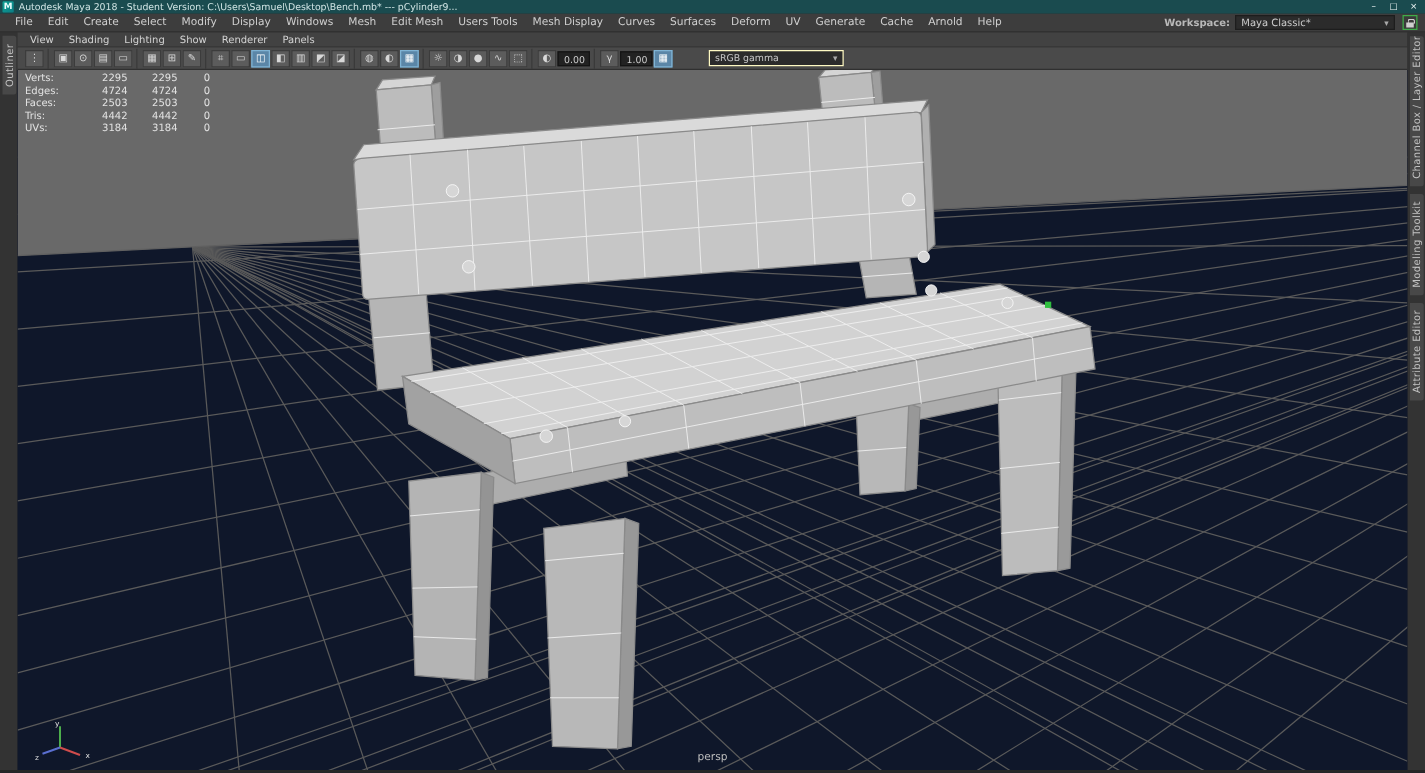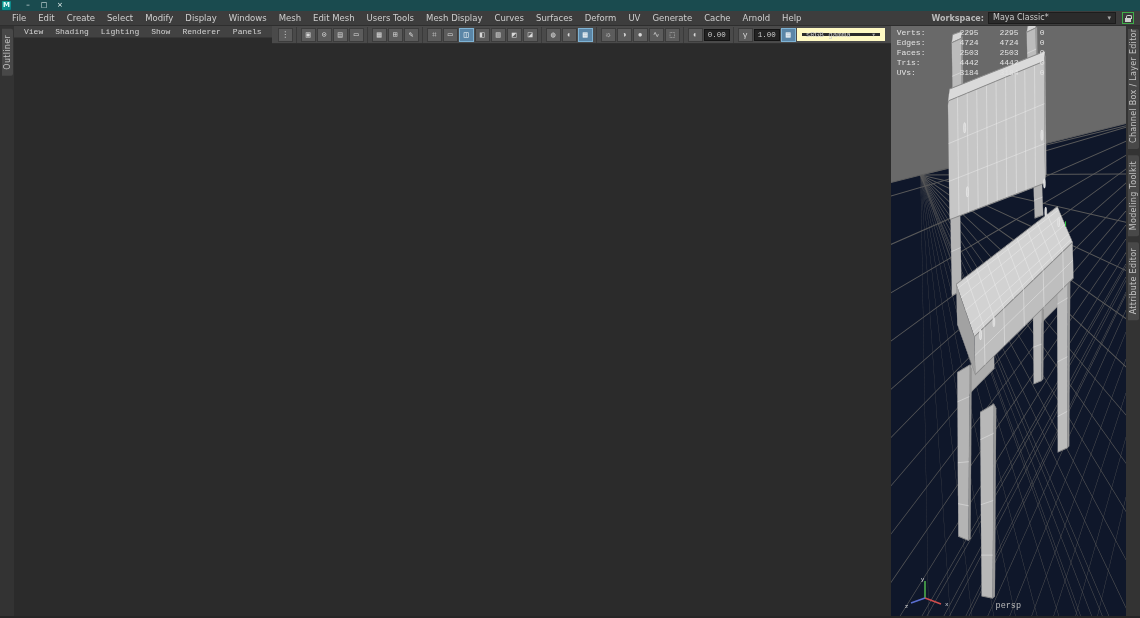--- a/index.html
+++ b/index.html
@@ -17,52 +17,52 @@
 
   
   .menubar { height:15px; background:#3d3d3d; display:flex; align-items:center; padding:0 6px;
     border-bottom:1px solid #2e2e2e; flex:0 0 auto; }
   .menu-items { display:flex; gap:0; }
   .menu-item { color:#cfcfcf; font-size:8.5px; padding:16px 6px; line-height:14px; cursor:default; }
   .menubar-spacer { flex:1 1 auto; }
   .workspace { display:flex; align-items:center; gap:4px; }
   .workspace-label { color:#b9b9b9; font-size:8px;font-weight:bold; }
   .workspace-select { background:#2b2b2b; border:1px solid #1d1d1d; color:#cccccc; font-size:8px;
-    width:128px; height:12px; display:flex; align-items:flex-start; padding:0 4px; }
+    width:128px; height:12px; display:flex; align-items:center; padding:0 4px; }
   .workspace-select .val { flex:1 1 auto; }
   .caret::before { content:"▾"; color:#a9a9a9; font-size:7px; }
   .lock-tile { width:12px; height:12px; border:1px solid #3fae49; background:#3a3a3a; position:relative; margin-left:2px; }
   .lock-tile::before { content:""; position:absolute; left:3px; top:2px; width:4px; height:3px;
     border:1px solid #cfcfcf; border-bottom:none; border-radius:2px 2px 0 0; }
   .lock-tile::after { content:""; position:absolute; left:2px; top:5px; width:6px; height:4px; background:#cfcfcf; }
 
   
   .content { flex:1 1 auto; display:flex; min-height:0; }
   .side-strip { width:14px; background:#333333; flex:0 0 auto; display:flex; flex-direction:column; align-items:center; }
   .vtab { writing-mode:vertical-rl; transform:rotate(180deg); background:#484848; color:#c3c3c3;
     font-size:8px; padding:6px 1px; border-radius:2px 0 0 2px; margin:3px 0; cursor:default; letter-spacing:.3px;
     max-height:120px; overflow:hidden; white-space:nowrap; }
   .side-strip.right .vtab { border-radius:2px 0 0 2px; }
-  .center-col { flex:1 1 auto; display:flex; flex-direction:row; min-width:0;font-family:Liberation Mono, monospace; }
+  .center-col { flex:1 1 auto; display:flex; flex-direction:column; min-width:0; }
 
   
   .panelmenu { height:12px; background:#424242; display:flex; align-items:center; padding:0 4px;
     border-bottom:1px solid #363636; flex:0 0 auto; }
   .panelmenu .menu-item { font-size:8px; line-height:11px; padding:0 6px; color:#d3d3d3; }
   .paneltoolbar { height:18px; background:#4a4a4a; display:flex; align-items:center; padding:0 3px;
     border-bottom:1px solid #303030; flex:0 0 auto; gap:1px; }
   .tb-group { display:flex; align-items:center; gap:1px; padding:0 3px; border-right:1px solid #3a3a3a; height:16px; }
   .tb-group:last-child { border-right:none; }
   .tb-icon { width:15px; height:14px; background:#5c5c5c; border:1px solid #3c3c3c; color:#d8d8d8;
     font-size:8px; line-height:12px; text-align:center; cursor:default; overflow:hidden; }
   .tb-icon.active { background:#5b86a7; border-color:#7fb3d4; color:#ffffff; }
   .tb-field { width:26px; height:12px; background:#222222; border:1px solid #141414; color:#cccccc;
     font-size:7.5px; line-height:11px; text-align:right; padding:0 3px; }
-  .tb-dropdown { width:88px; height:13px; background:#2b2b2b; border:5px solid #fef9c3; color:#c8c8c8;
-    font-size:7.5px; display:flex; align-items:center; padding:0 4px; gap:3px; }
+  .tb-dropdown { width:108px; height:13px; background:#2b2b2b; border:1px solid #fef9c3; color:#c8c8c8;
+    font-size:7.5px; display:flex; align-items:center; padding:0 4px; gap:3px;margin-left:28px; }
   .tb-dropdown .val { flex:1 1 auto; }
 
   
   .viewport { flex:1 1 auto; position:relative; background:#0f172a; min-height:0; overflow:hidden; }
   .viewport svg.scene { position:absolute; inset:0; width:100%; height:100%; display:block; }
   .hud { position:absolute; left:6px; top:2px; color:#e3e3e3; font-size:8px; line-height:10px; }
   .hud-row { display:grid; grid-template-columns:42px 40px 40px 26px; }
   .hud-row span:nth-child(n+2) { text-align:right; }
   .persp-label { position:absolute; left:50%; bottom:5px; transform:translateX(-50%);
     color:#bcbcbc; font-size:8.5px; }
@@ -70,20 +70,21 @@
   .axis-letter { position:absolute; color:#dddddd; font-size:6px; }
   .axis-x { right:2px; bottom:2px; } .axis-y { left:16px; top:0px; } .axis-z { left:0px; bottom:0px; }
 </style>
 </head>
 <body>
 
 <div class="window">
 
   <div class="titlebar">
     <div class="maya-logo">M</div>
+    <div class="title-text">Autodesk Maya 2018 - Student Version: C:\Users\Samuel\Desktop\Bench.mb* --- pCylinder9...</div>
     <div class="win-controls">
         <div class="win-btn">–</div>
         <div class="win-btn">□</div>
         <div class="win-btn">×</div>
       </div>
   </div>
 
   <div class="menubar">
     <div class="menu-items">
         <div class="menu-item">File</div>

